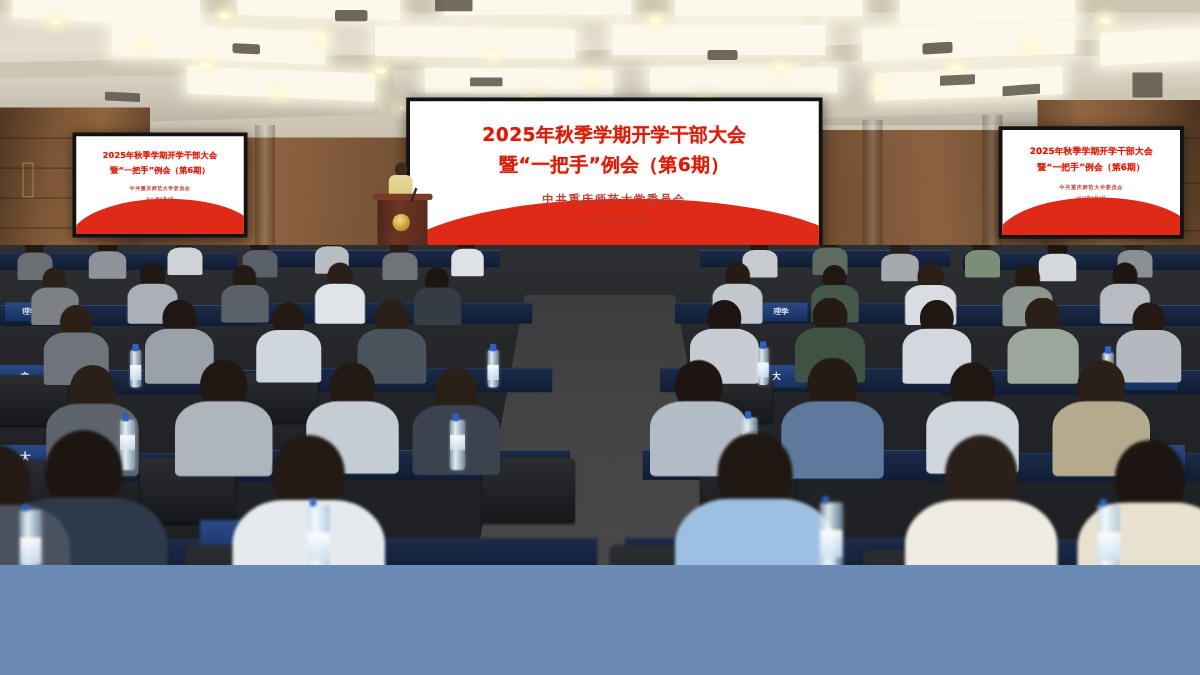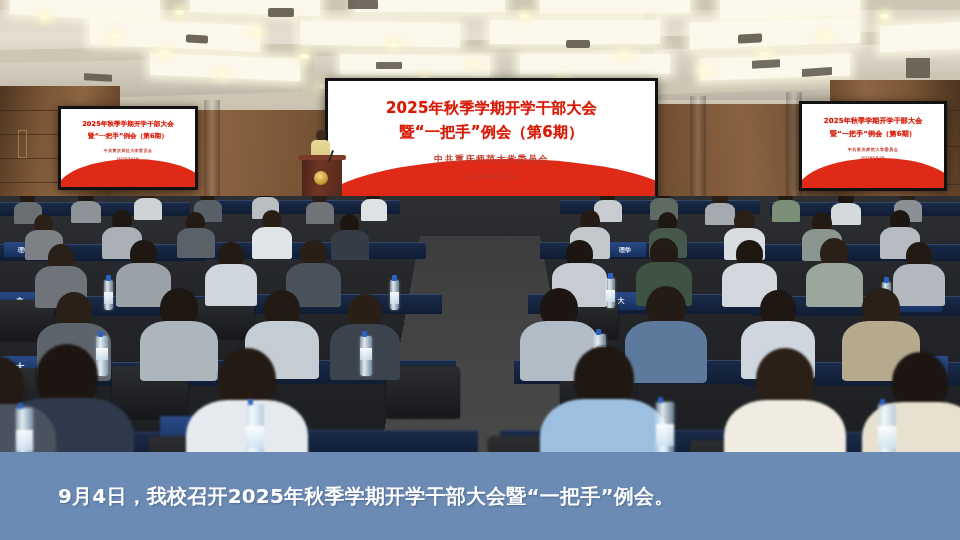--- a/index.html
+++ b/index.html
@@ -658,18 +658,15 @@
           <div class="lbl" style="top:22px;height:22px;"></div>
         </div>
       <div class="bottle blur-near" style="left:16px;top:212px;width:17px;height:58px;">
           <div class="lbl" style="top:22px;height:21px;"></div>
         </div>
     </div>
 
   </div>
 
   <div class="news-banner">
-    <div class="news-text">
-      <span>9月4日，我校召开2025年秋季学期开学干部大会暨“一把手”例会。</span>
-    </div>
   </div>
 
 </div>
 
 </body></html>

